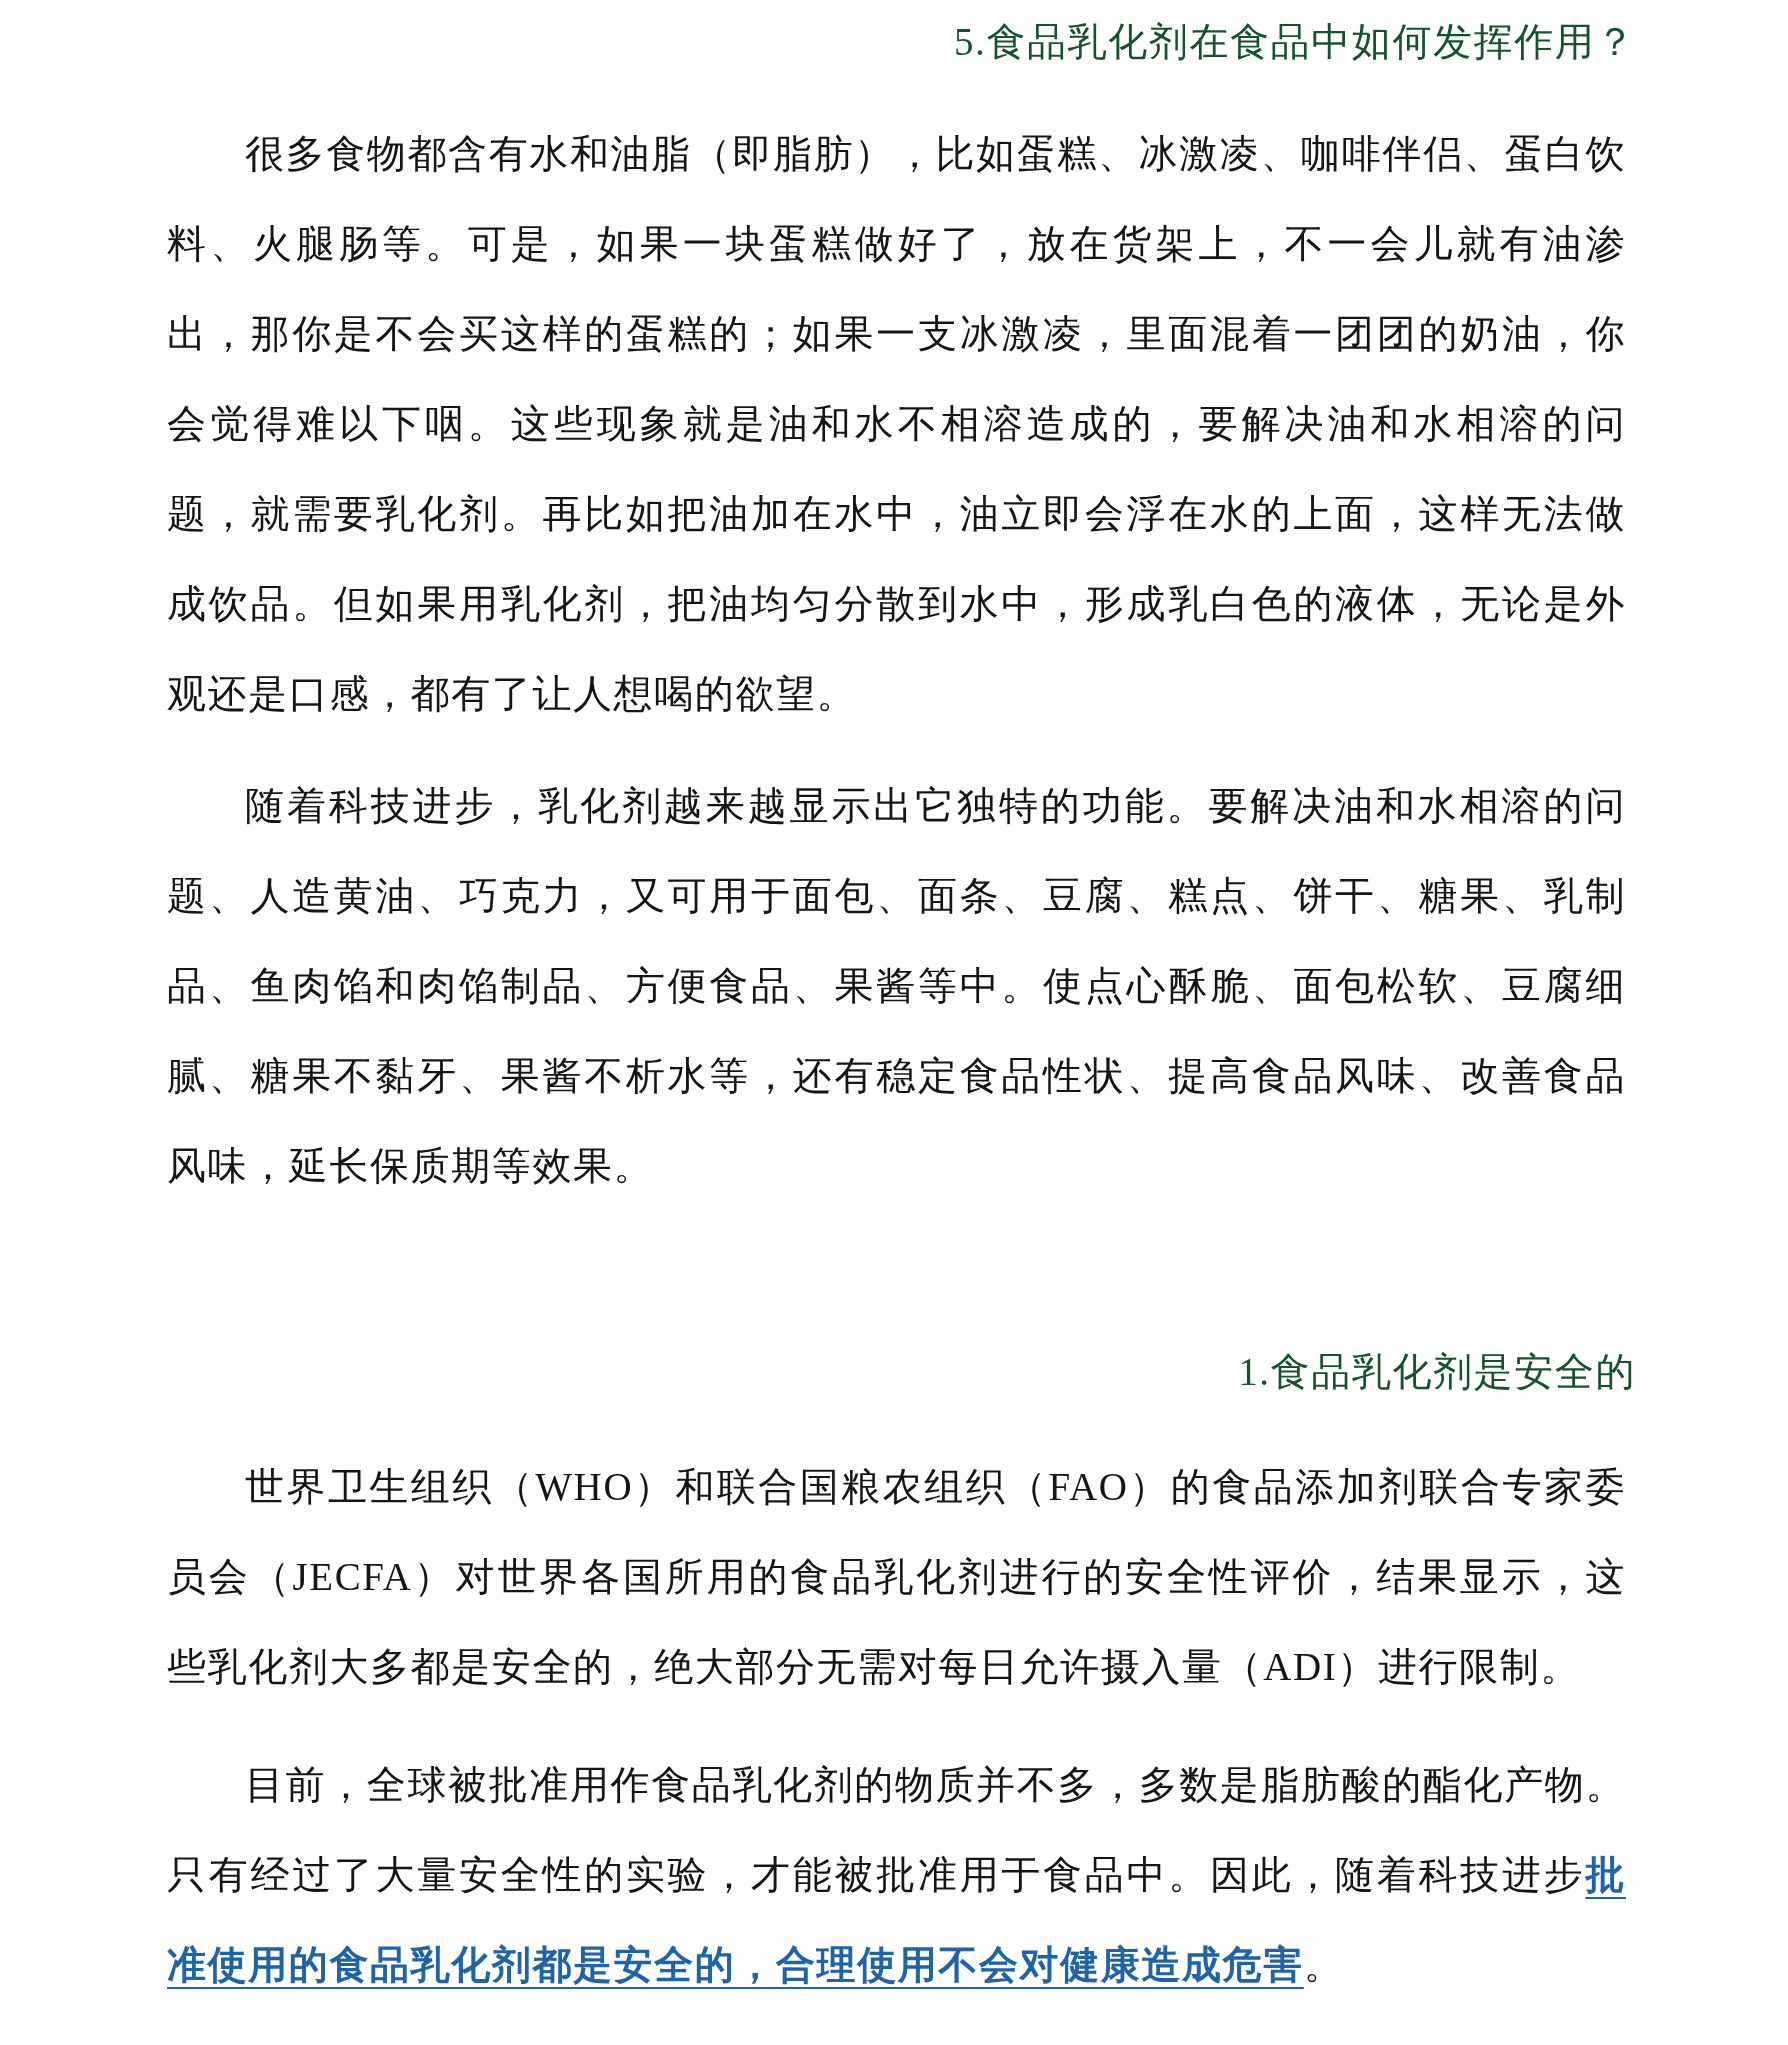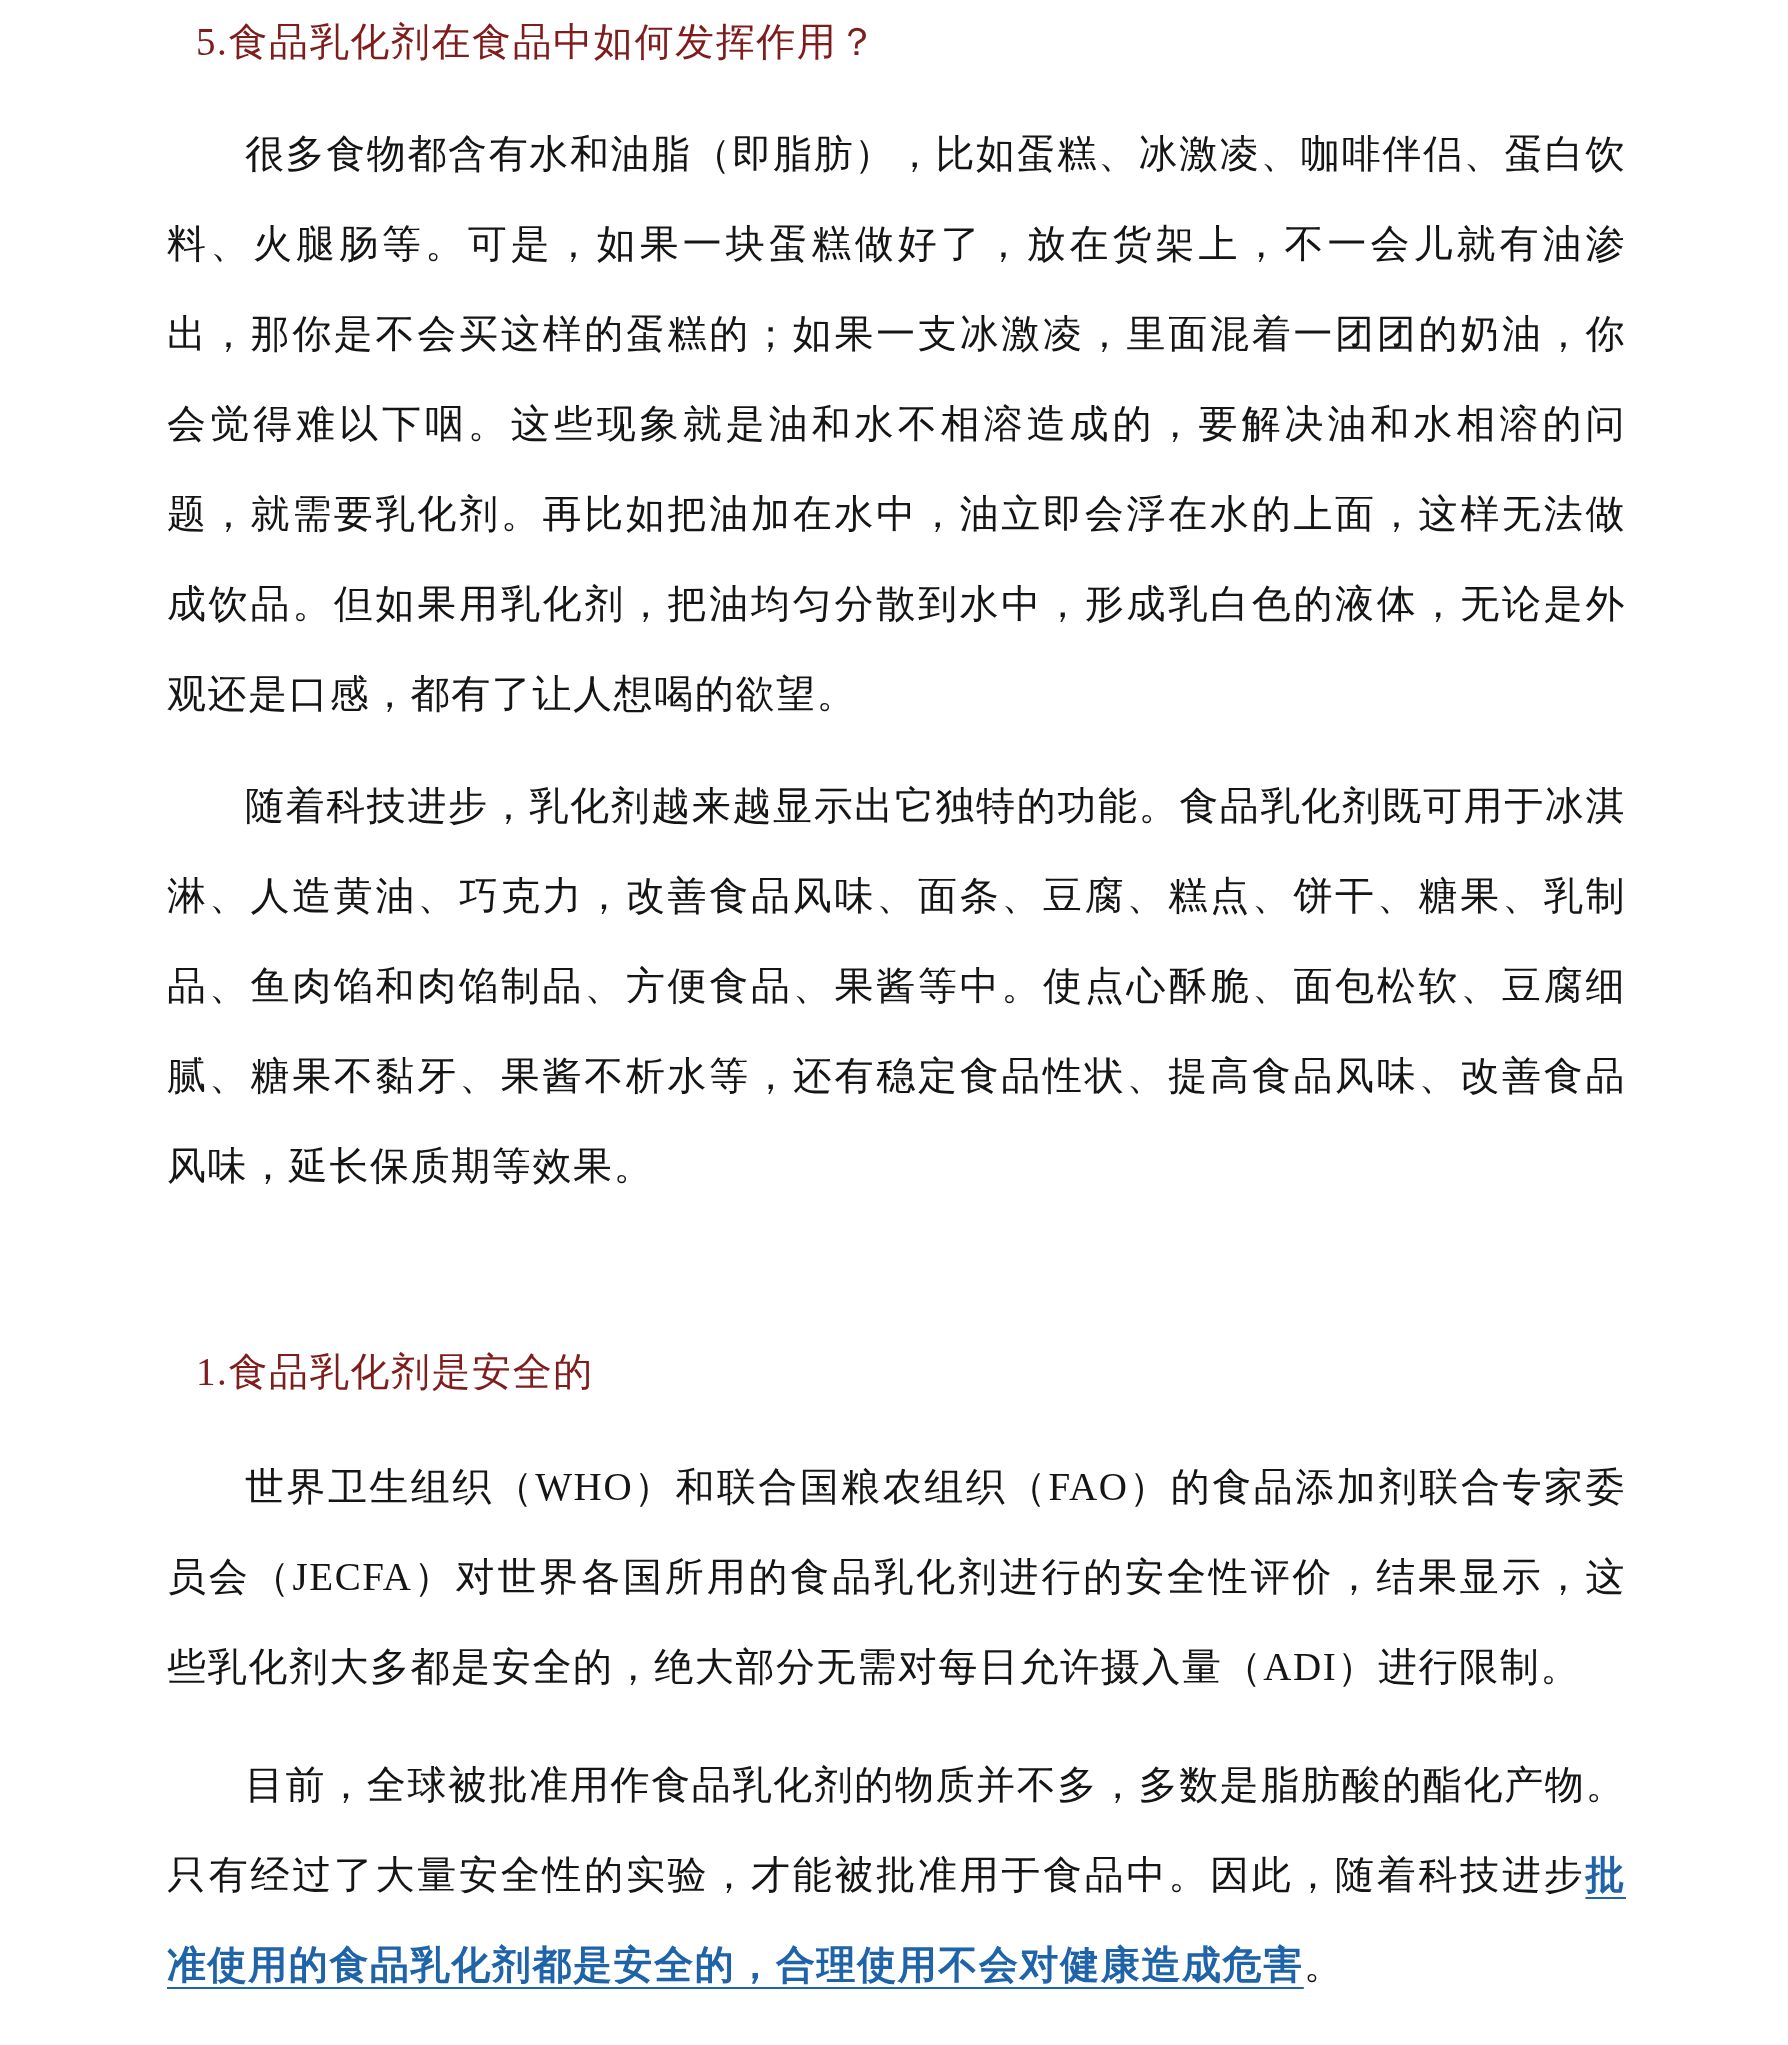--- a/index.html
+++ b/index.html
@@ -17,22 +17,23 @@
     overflow: hidden;
     font-family: "Liberation Serif", "DejaVu Serif", serif;
     color: #151515;
   }
   .heading {
     margin: 0;
     padding-left: 39px;
     font-size: 39px;
     font-weight: 400;
     line-height: 58px;
-    color: #7f1d1d;
+    color: #14532d;
     letter-spacing: 1.6px;
+    text-align: right;
   }
   .para {
     margin: 10px;
     font-size: 39px;
     line-height: 90px;
     letter-spacing: 1.6px;
     color: #151515;
     text-align: justify;
     text-justify: inter-ideograph;
     text-indent: 2em;
@@ -55,21 +56,21 @@
 </style>
 </head>
 <body>
 
 <div class="page">
 
   <h2 class="heading h5">5.食品乳化剂在食品中如何发挥作用？</h2>
 
   <p class="para p1">很多食物都含有水和油脂（即脂肪），比如蛋糕、冰激凌、咖啡伴侣、蛋白饮料、火腿肠等。可是，如果一块蛋糕做好了，放在货架上，不一会儿就有油渗出，那你是不会买这样的蛋糕的；如果一支冰激凌，里面混着一团团的奶油，你会觉得难以下咽。这些现象就是油和水不相溶造成的，要解决油和水相溶的问题，就需要乳化剂。再比如把油加在水中，油立即会浮在水的上面，这样无法做成饮品。但如果用乳化剂，把油均匀分散到水中，形成乳白色的液体，无论是外观还是口感，都有了让人想喝的欲望。</p>
 
-  <p class="para p2">随着科技进步，乳化剂越来越显示出它独特的功能。食品乳化剂既可用于冰淇淋、人造黄油、巧克力，改善食品风味、面条、豆腐、糕点、饼干、糖果、乳制品、鱼肉馅和肉馅制品、方便食品、果酱等中。使点心酥脆、面包松软、豆腐细腻、糖果不黏牙、果酱不析水等，还有稳定食品性状、提高食品风味、改善食品风味，延长保质期等效果。</p>
+  <p class="para p2">随着科技进步，乳化剂越来越显示出它独特的功能。要解决油和水相溶的问题、人造黄油、巧克力，又可用于面包、面条、豆腐、糕点、饼干、糖果、乳制品、鱼肉馅和肉馅制品、方便食品、果酱等中。使点心酥脆、面包松软、豆腐细腻、糖果不黏牙、果酱不析水等，还有稳定食品性状、提高食品风味、改善食品风味，延长保质期等效果。</p>
 
   <h2 class="heading h6">1.食品乳化剂是安全的</h2>
 
   <p class="para p3">世界卫生组织（WHO）和联合国粮农组织（FAO）的食品添加剂联合专家委员会（JECFA）对世界各国所用的食品乳化剂进行的安全性评价，结果显示，这些乳化剂大多都是安全的，绝大部分无需对每日允许摄入量（ADI）进行限制。</p>
 
   <p class="para p4"><span>目前，全球被批准用作食品乳化剂的物质并不多，多数是脂肪酸的酯化产物。只有经过了大量安全性的实验，才能被批准用于食品中。因此，随着科技进步</span><a class="doc-link">批准使用的食品乳化剂都是安全的，合理使用不会对健康造成危害</a><span>。</span></p>
 
 </div>
 
 

